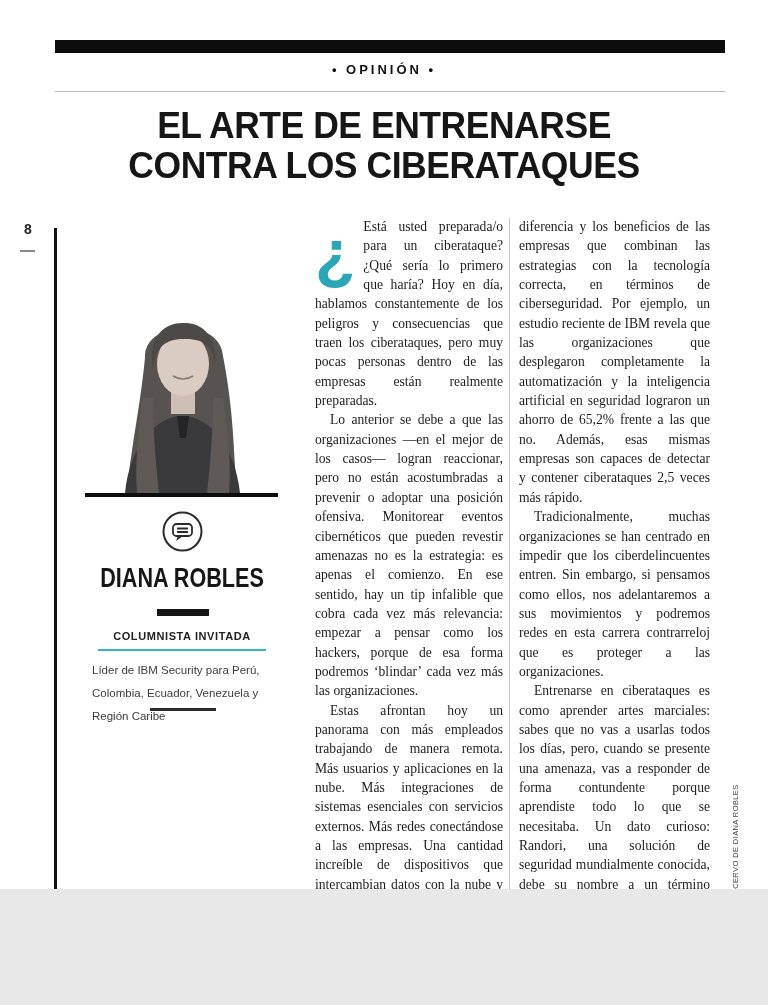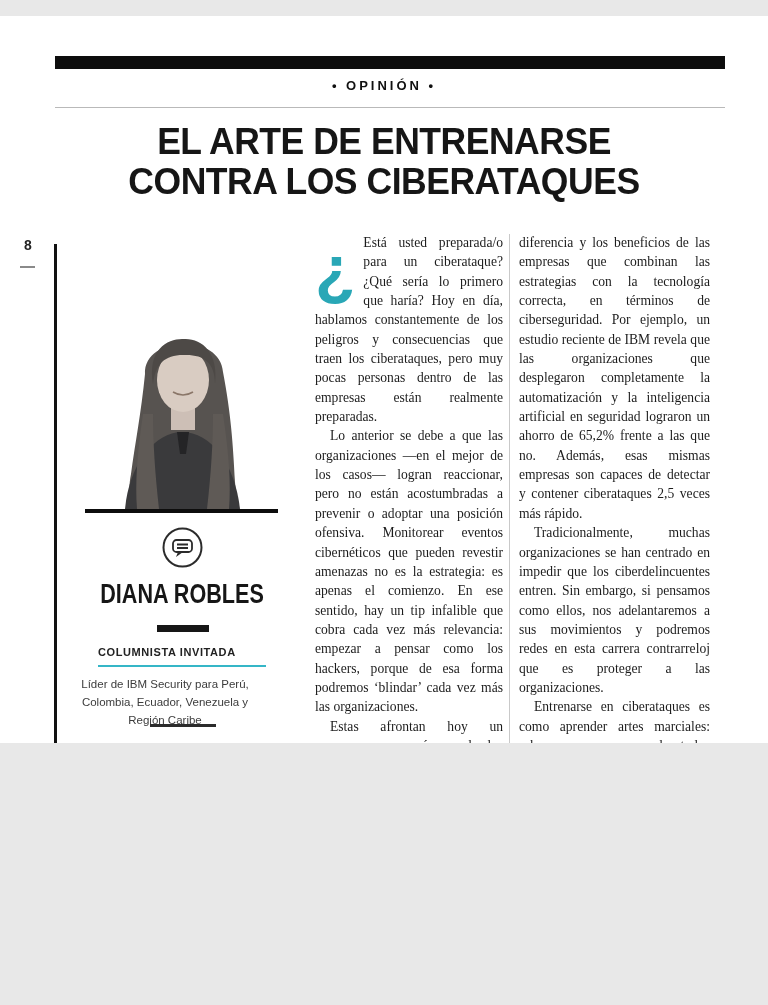--- a/index.html
+++ b/index.html
@@ -1,18 +1,18 @@
 <!DOCTYPE html>
 <html><head>
 <meta charset="utf-8">
 <style>
   html,body{margin:0;padding:0;background:#e8e8e8;}
   .page{
-    position:relative;width:768px;height:727px;background:#ffffff;
-    margin:16px auto;overflow:hidden;
+    position:relative;width:768px;height:889px;background:#ffffff;
+    margin:0 auto;overflow:hidden;
     font-family:"Liberation Sans",sans-serif;color:#111;
   }
   
   .topbar{position:absolute;left:55px;top:40px;width:670px;height:13px;background:#0d0d0d;}
   .section-label{
     position:absolute;left:0;top:62px;width:768px;text-align:center;
     font-size:13px;font-weight:bold;letter-spacing:3px;color:#111;
   }
   .hairline{position:absolute;left:55px;top:91px;width:670px;height:1px;background:#b9b9b9;}
   .title{
@@ -39,27 +39,27 @@
   
   .photo{position:absolute;left:85px;top:298px;width:193px;height:195px;overflow:hidden;}
   .photo-bar{position:absolute;left:85px;top:493px;width:193px;height:4px;background:#0d0d0d;}
   .bubble-icon{position:absolute;left:162px;top:511px;width:41px;height:41px;}
   .author-name{
     position:absolute;left:58px;top:563px;width:248px;text-align:center;
     font-size:27px;font-weight:800;letter-spacing:0px;color:#161616;transform:scaleX(0.8);
   }
   .name-bar{position:absolute;left:157px;top:609px;width:52px;height:7px;background:#161616;}
   .author-role{
-    position:absolute;left:98px;top:630px;width:168px;
+    position:absolute;left:98px;top:630px;width:168px;text-align:center;
     font-size:11px;font-weight:bold;letter-spacing:0.6px;color:#222;
     padding-bottom:7px;border-bottom:2px solid #35b6c7;
   }
   .author-bio{
-    position:absolute;left:63px;top:659px;width:204px;text-align:center;
-    font-size:11.5px;line-height:18px;color:#3c3c3c;
+    position:absolute;left:92px;top:659px;width:204px;text-align:left;
+    font-size:11.5px;line-height:23px;color:#3c3c3c;
   }
   .bio-bar{position:absolute;left:150px;top:708px;width:66px;height:3px;background:#2b2b2b;}
   
   .col{
     position:absolute;top:217px;
     font-family:"Liberation Serif",serif;font-size:13.6px;line-height:19.35px;
     color:#1c1c1c;text-align:justify;
   }
   .col1{left:315px;width:188px;}
   .col2{left:519px;width:191px;}

